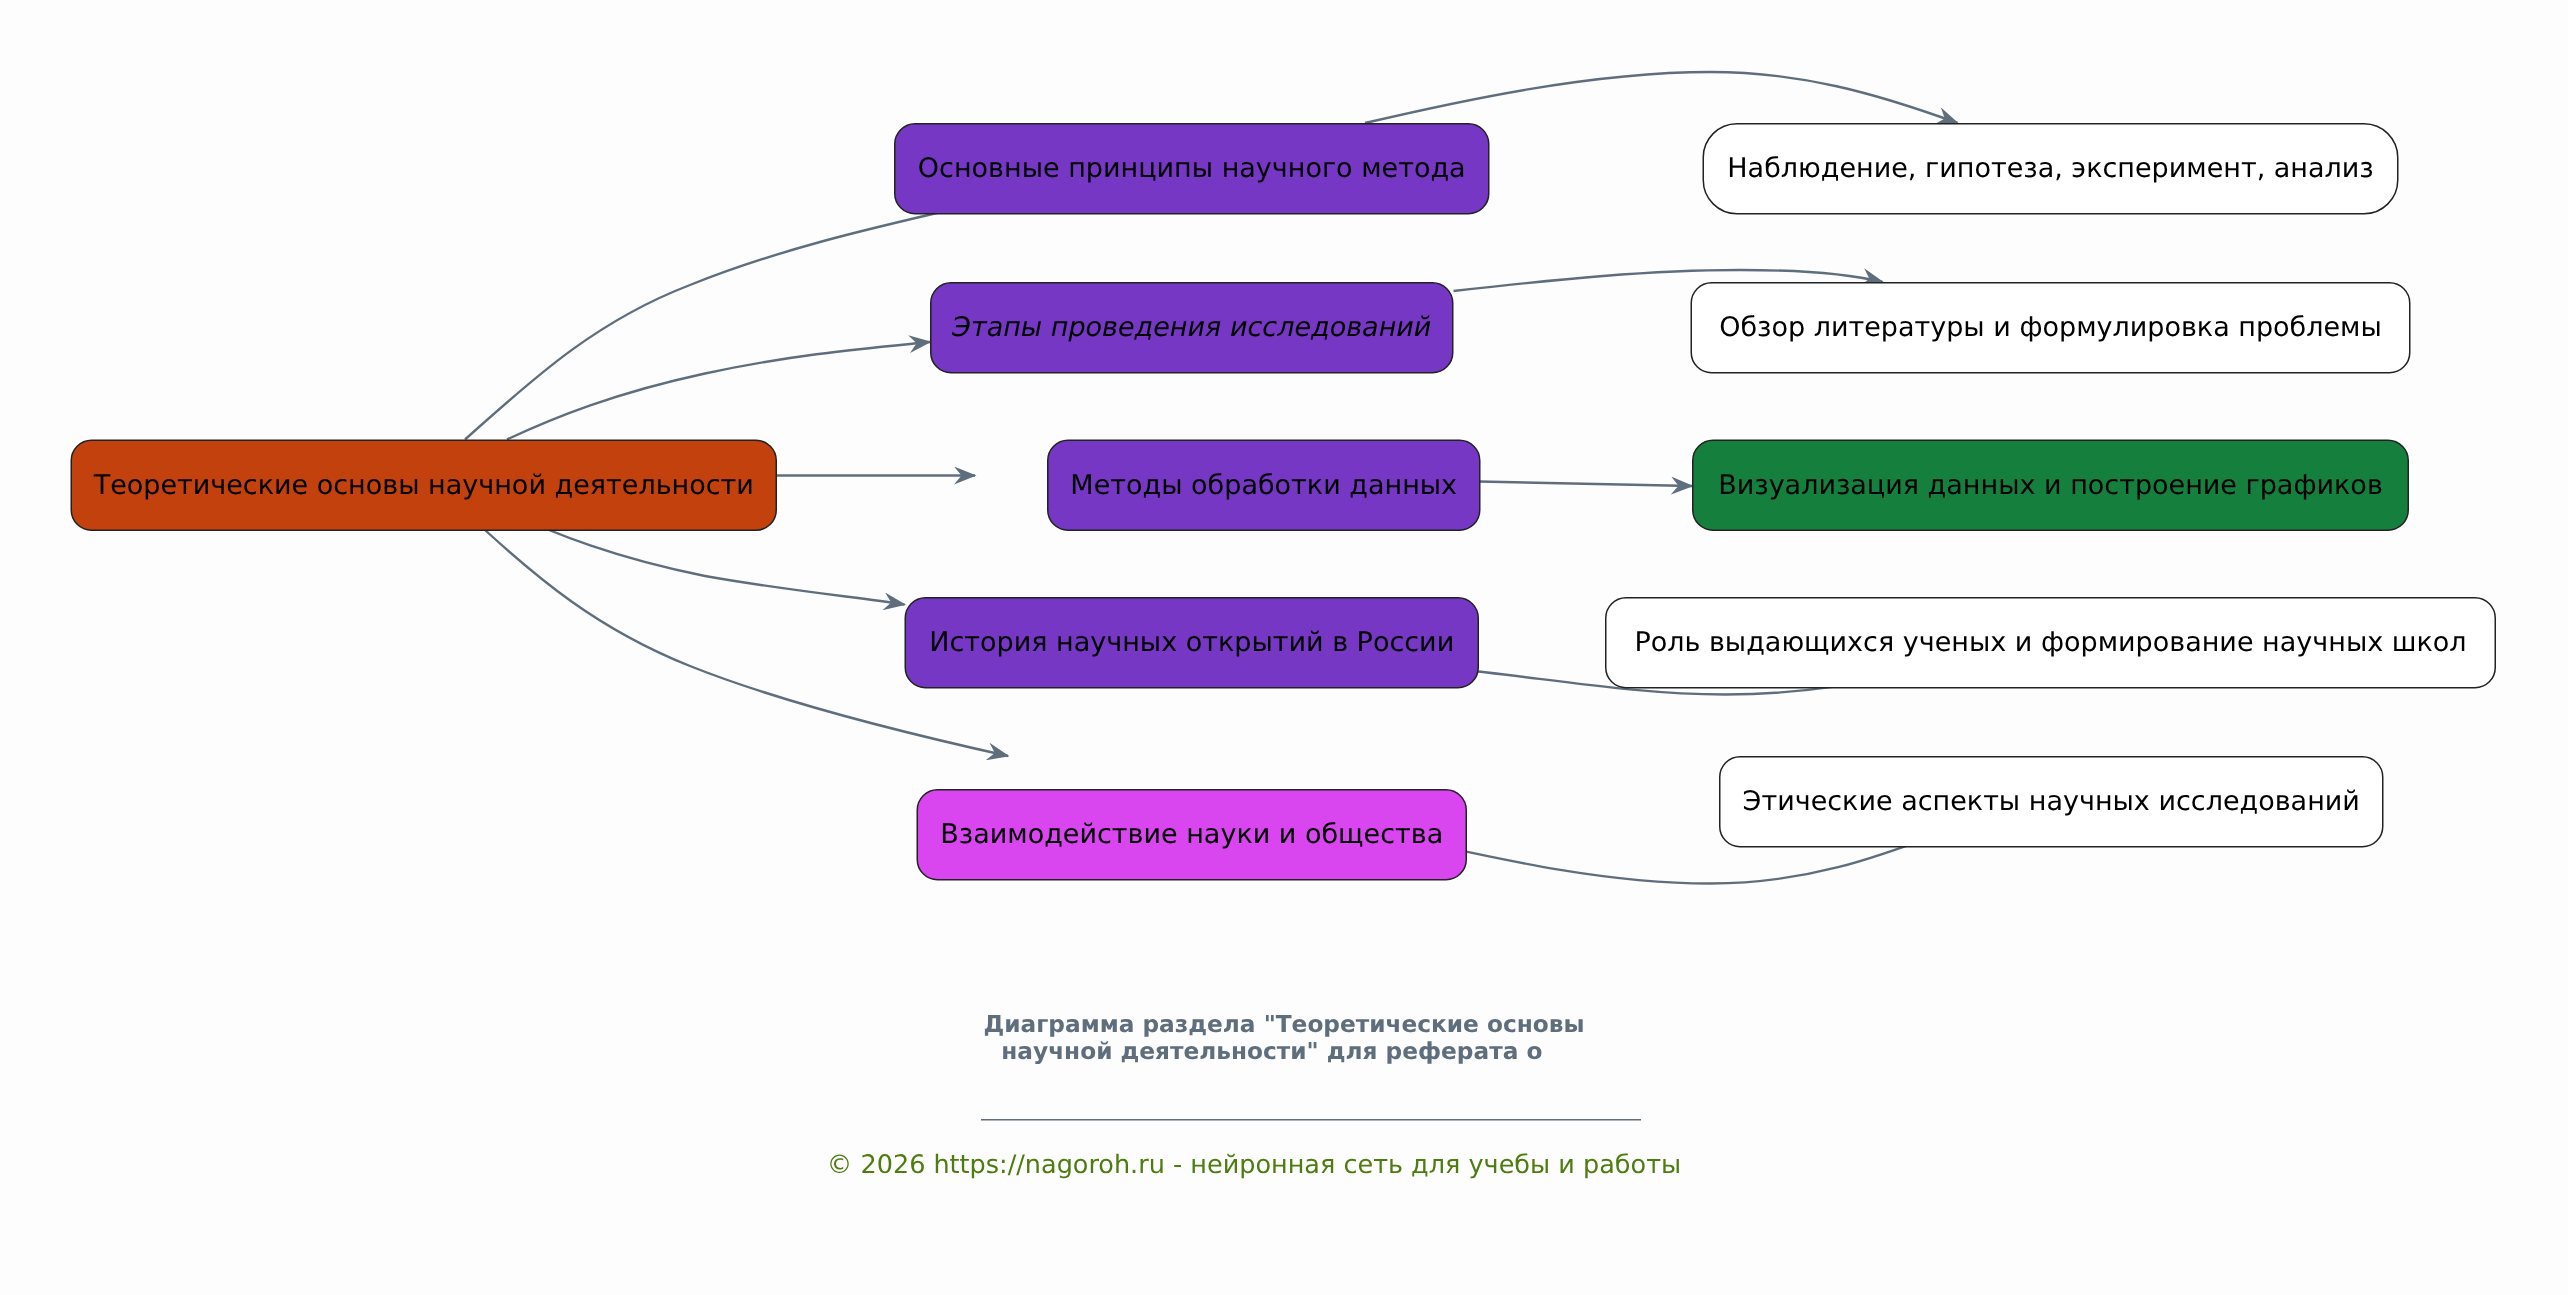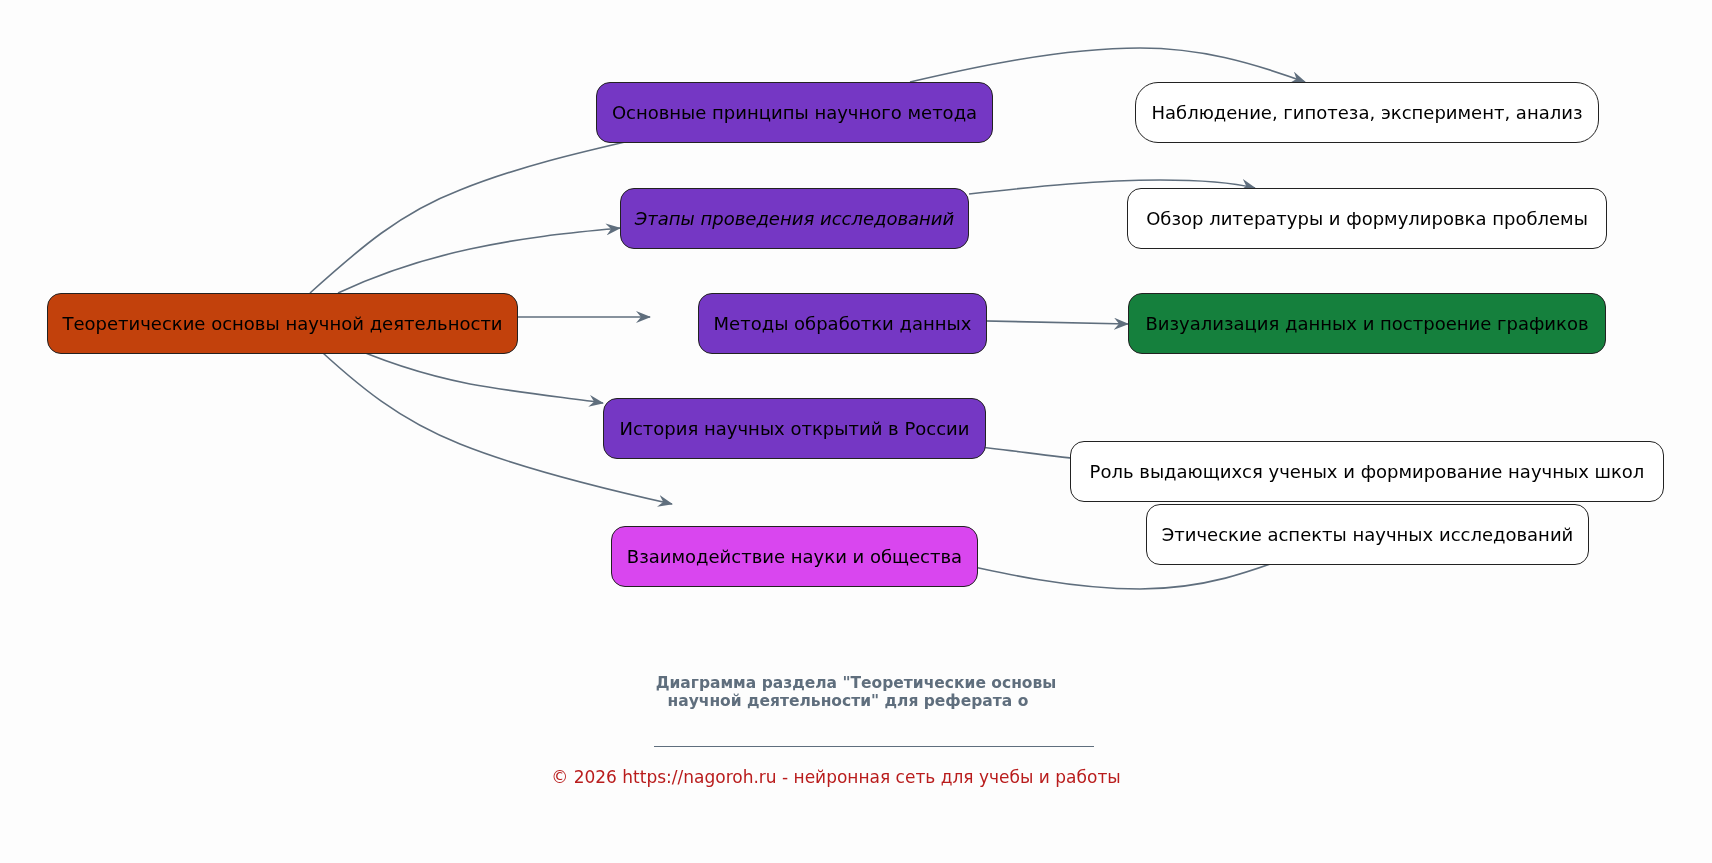--- a/index.html
+++ b/index.html
@@ -30,21 +30,21 @@
       text-align: center; color: #5f6e7d;
       font-weight: bold; font-size: 15.5px; line-height: 18px;
     }
     .caption div { white-space: pre; }
     .rule {
       position: absolute; left: 654px; top: 746px; width: 440px; height: 0;
       border-top: 1px solid #5f6e7d;
     }
     .footer {
       position: absolute; left: 0; width: 1672px; top: 767px;
-      text-align: center; color: #b91c1c; font-size: 17px;
+      text-align: center; color: #4d7c0f; font-size: 17px;
     }
   </style>
 </head>
 <body>
 
 <svg id="canvas" xmlns="http://www.w3.org/2000/svg">
   <defs>
     <marker id="arrowhead" markerWidth="16" markerHeight="12" refX="14" refY="6" orient="auto" markerUnits="userSpaceOnUse">
       <path d="M0,0 L15,6 L0,12 L5,6 Z" fill="#5f6e7d"></path>
     </marker>
@@ -85,21 +85,21 @@
 
 <div class="node leaf" id="node-l1" style="left: 1135px; top: 82px; width: 464px; background: rgb(255, 255, 255); border-radius: 23px;">
   <span>Наблюдение, гипотеза, эксперимент, анализ</span>
 </div>
 <div class="node leaf" id="node-l2" style="left: 1127px; top: 188px; width: 480px; background: rgb(255, 255, 255);">
   <span>Обзор литературы и формулировка проблемы</span>
 </div>
 <div class="node leaf" id="node-l3" style="left: 1128px; top: 293px; width: 478px; background: #15803d;">
   <span>Визуализация данных и построение графиков</span>
 </div>
-<div class="node leaf" id="node-l4" style="left: 1070px; top: 398px; width: 594px; background: rgb(255, 255, 255); margin-top: 43px;">
+<div class="node leaf" id="node-l4" style="left: 1070px; top: 398px; width: 594px; background: rgb(255, 255, 255);">
   <span>Роль выдающихся ученых и формирование научных школ</span>
 </div>
 <div class="node leaf" id="node-l5" style="left: 1146px; top: 504px; width: 443px; background: rgb(255, 255, 255);">
   <span>Этические аспекты научных исследований</span>
 </div>
 
 <div class="caption">
   <div>Диаграмма раздела "Теоретические основы</div>
   <div>научной деятельности" для реферата о   </div>
 </div>

